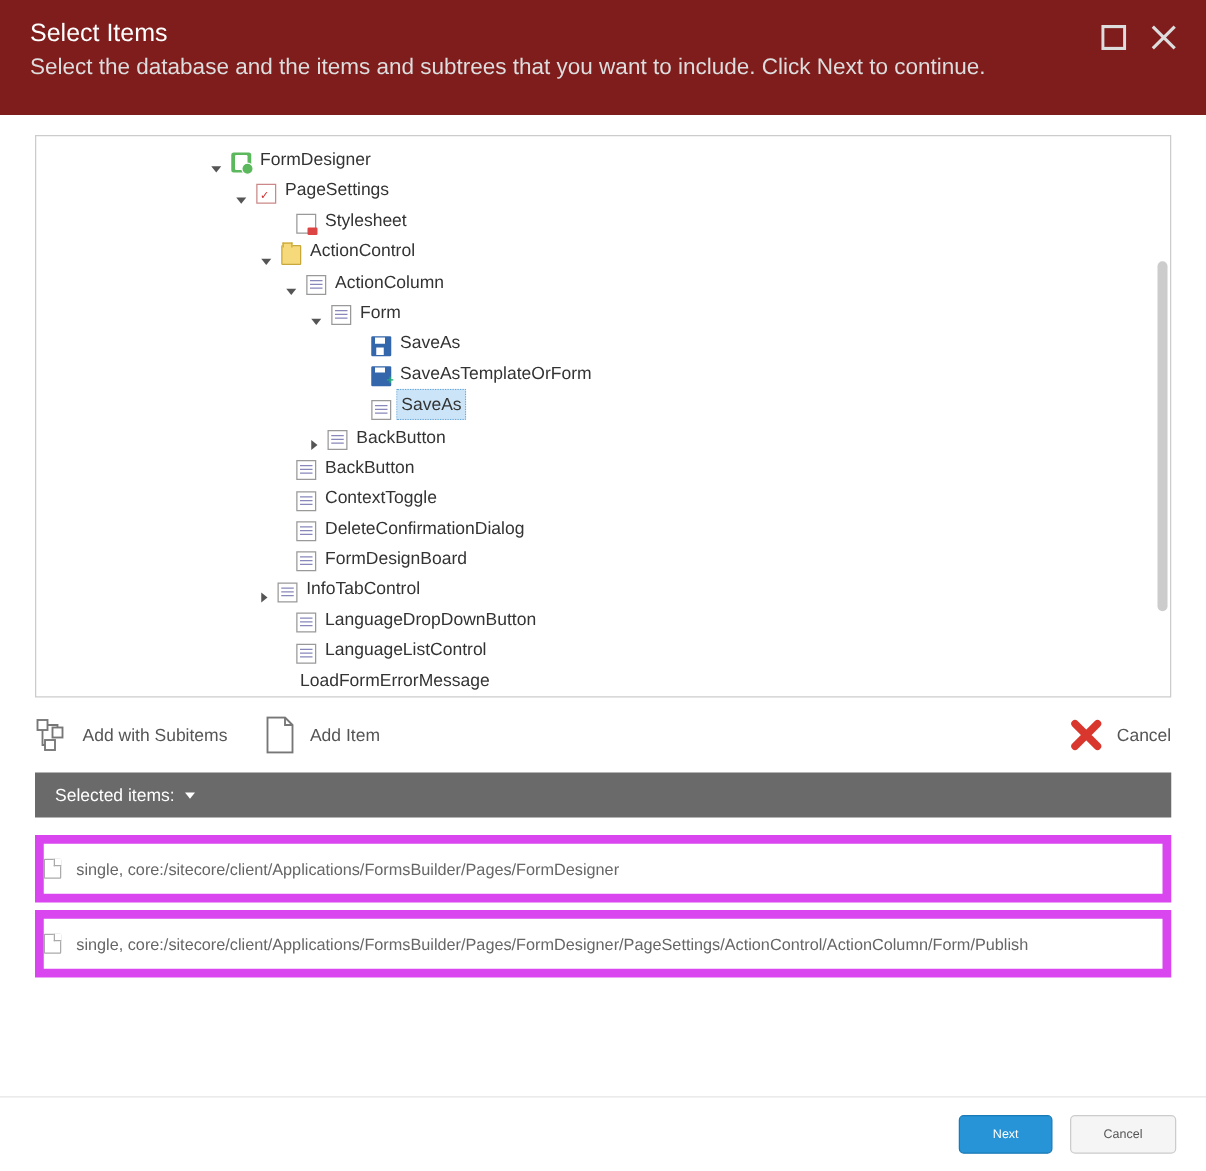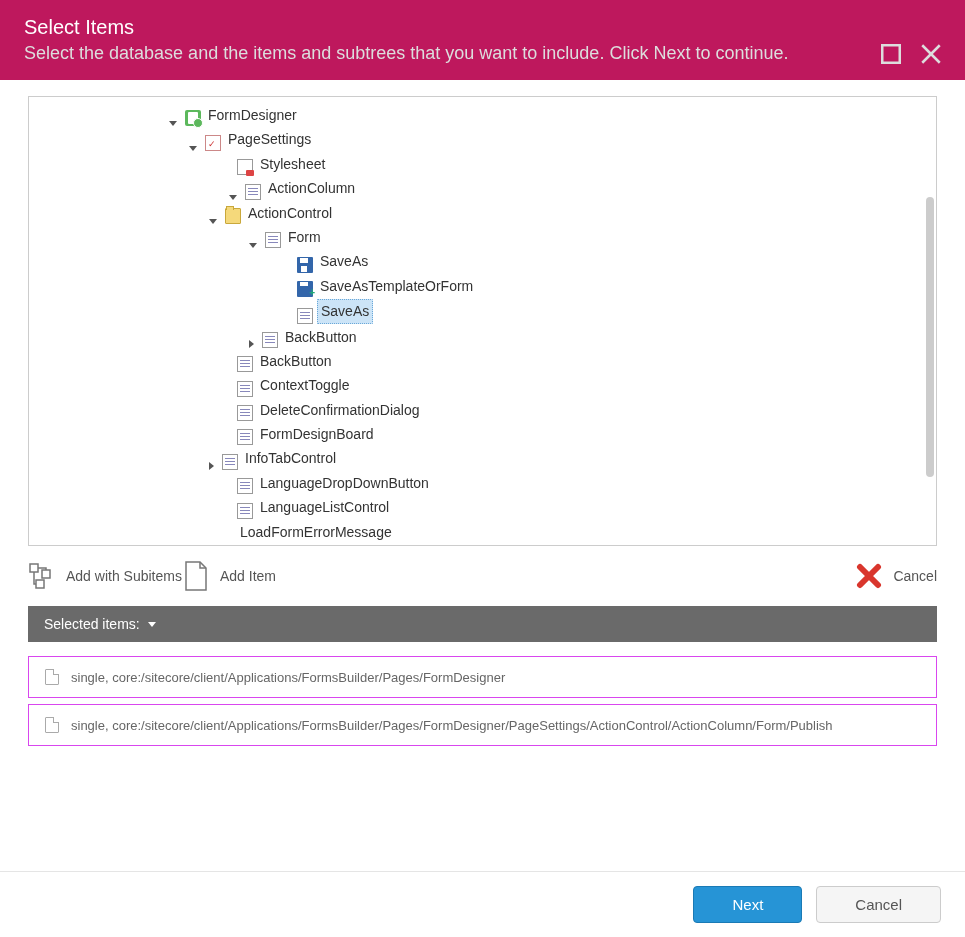--- a/index.html
+++ b/index.html
@@ -13,26 +13,26 @@
   .dialog {
     width: 965px;
     height: 937px;
     background: #fff;
     display: flex;
     flex-direction: column;
     margin: 0 auto;
     position: relative;
   }
   .header {
-    background: #be185d;
+    background: #7f1d1d;
     color: #fff;
-    padding: 16px 24px 16px;
+    padding: 16px 24px 28px;
     display: flex;
     justify-content: space-between;
-    align-items: flex-end;
+    align-items: flex-start;
   }
   .header-text h1 {
     margin: 0 0 4px 0;
     font-size: 20px;
     font-weight: 400;
   }
   .header-text p {
     margin: 0;
     font-size: 18px;
     color: #ddd;
@@ -141,20 +141,21 @@
   .ico-remove::after { content:"✕"; color:#d33; font-size:9px; font-weight:bold; position:absolute; top:0; left:2px; }
   .ico-file { width:14px; height:16px; border:1px solid #aaa; background:#fff; border-radius:1px; position:relative; }
   .ico-file::before { content:""; position:absolute; top:-1px; right:-1px; width:5px; height:5px; background:#fff; border-left:1px solid #aaa; border-bottom:1px solid #aaa; }
   .label { padding: 0 3px; }
   .label.selected { background: #cce4f7; border: 1px dotted #6aa8d8; border-radius: 1px; }
 
   .actions {
     display: flex;
     align-items: center;
     padding: 16px 0;
+    gap: 28px;
   }
   .action-btn {
     display: flex;
     align-items: center;
     gap: 10px;
     cursor: pointer;
     color: #555;
     font-size: 14px;
   }
   .action-btn.remove { margin-left: auto; }
@@ -170,41 +171,41 @@
     gap: 8px;
   }
   .sel-chev {
     width: 0; height: 0;
     border-left: 4px solid transparent;
     border-right: 4px solid transparent;
     border-top: 5px solid #fff;
   }
   .sel-list { padding: 8px 0; }
   .sel-row {
-    border: 1px solid #d946ef;
-    padding: 12px 16px;
+    border: 7px solid #d946ef;
+    padding: 12px 0;
     margin: 6px 0;
     display: flex;
     align-items: center;
     gap: 12px;
     font-size: 13px;
     color: #666;
   }
 
   .footer {
     border-top: 1px solid #e5e5e5;
     padding: 14px 24px;
     display: flex;
     justify-content: flex-end;
     gap: 14px;
   }
   .btn {
-    padding: 9px 38px;
+    padding: 9px 26px;
     border-radius: 4px;
-    font-size: 15px;
+    font-size: 10px;
     cursor: pointer;
     border: 1px solid transparent;
   }
   .btn-primary { background: #2694d6; color: #fff; border-color: #1a7ab5; }
   .btn-secondary { background: #f5f5f5; color: #555; border-color: #ccc; }
 
   .scrolltrack { position:absolute; right:2px; top:100px; width:8px; height:280px; background:#ccc; border-radius:4px; }
 </style>
 </head>
 <body>
@@ -244,30 +245,30 @@
           <span class="ico ico-page"></span>
           <span class="label">PageSettings</span>
         </div>
 
         <div class="node" style="padding-left:94px">
           <span class="toggle none"></span>
           <span class="ico ico-css"></span>
           <span class="label">Stylesheet</span>
         </div>
 
-        <div class="node" style="padding-left:100px">
-          <span class="toggle exp"></span>
-          <span class="ico ico-doc"></span>
-          <span class="label">ActionColumn</span>
-        </div>
-
         <div class="node" style="padding-left:80px">
           <span class="toggle exp"></span>
           <span class="ico ico-folder"></span>
           <span class="label">ActionControl</span>
+        </div>
+
+        <div class="node" style="padding-left:100px">
+          <span class="toggle exp"></span>
+          <span class="ico ico-doc"></span>
+          <span class="label">ActionColumn</span>
         </div>
 
         <div class="node" style="padding-left:120px">
           <span class="toggle exp"></span>
           <span class="ico ico-doc"></span>
           <span class="label">Form</span>
         </div>
 
         <div class="node" style="padding-left:154px">
           <span class="toggle none"></span>

